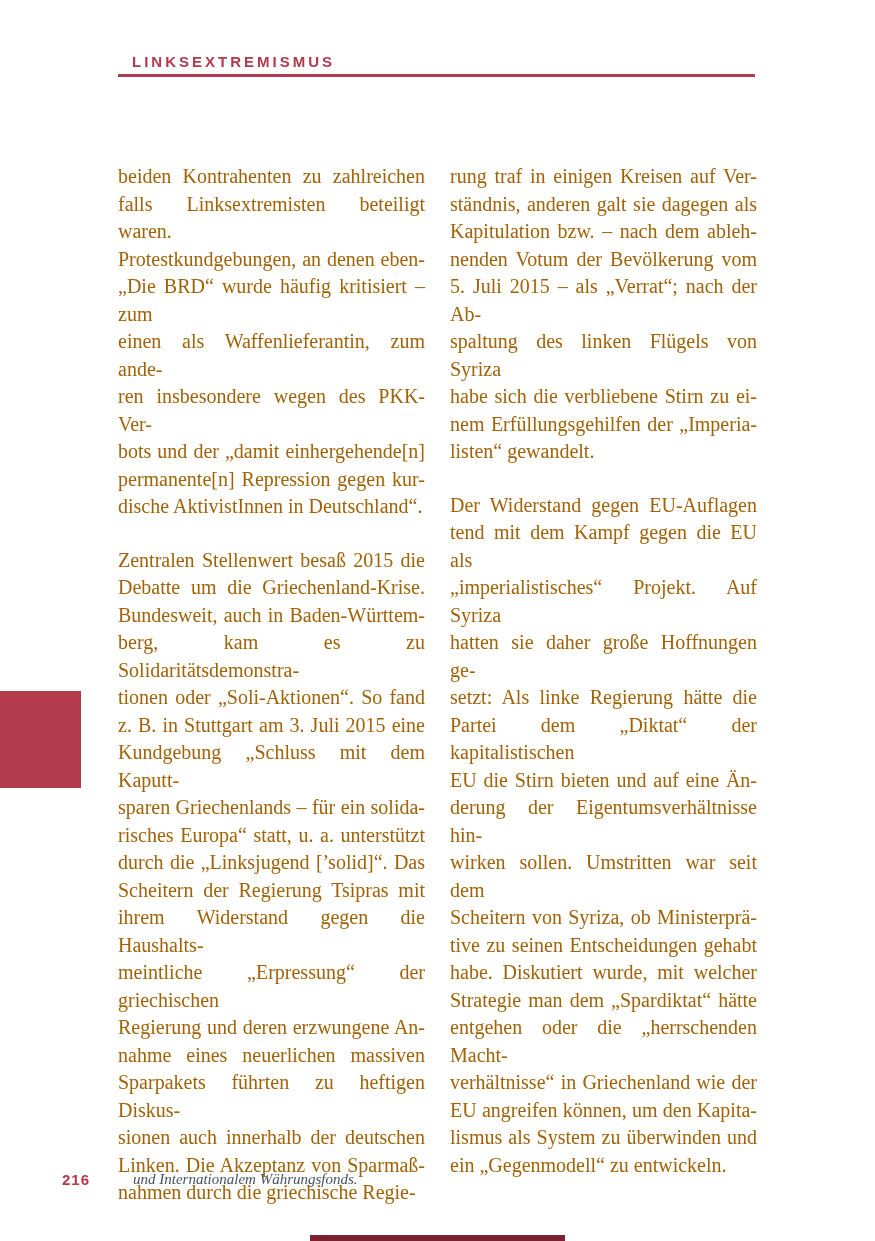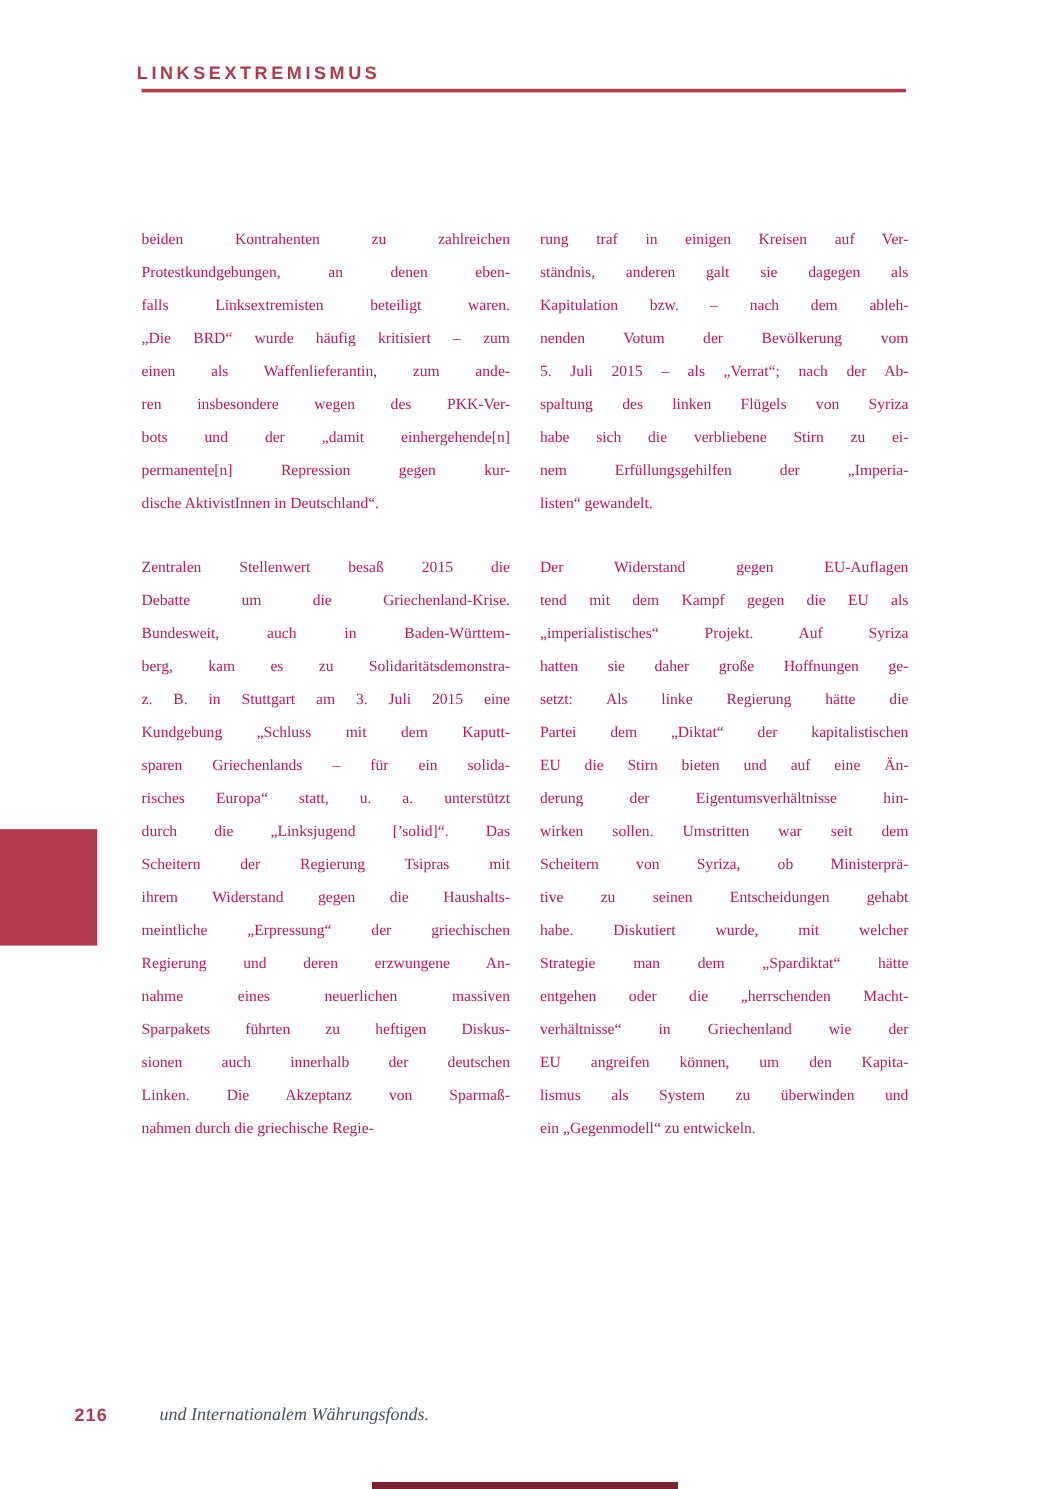--- a/index.html
+++ b/index.html
@@ -1,32 +1,32 @@
 <!DOCTYPE html>
 <html><head>
 <meta charset="utf-8">
 <style>
   * { margin: 0; padding: 0; box-sizing: border-box; }
   html, body { width: 875px; height: 1241px; background: #ffffff; overflow: hidden; }
   body { position: relative; font-family: "Liberation Serif", "DejaVu Serif", serif; }
 
   .header-title {
-    position: absolute; left: 114px; top: 53px;
+    position: absolute; left: 132px; top: 53px;
     font-family: "Liberation Sans", sans-serif;
     font-weight: bold; font-size: 15px; letter-spacing: 3px;
     color: #b23a4b;
   }
   .header-rule {
     position: absolute; left: 118px; top: 74px;
     width: 637px; height: 3px; background: #b23a4b;
   }
 
   .column {
-    position: absolute; top: 185px; width: 307px;
-    color: #be185d; font-size: 13px; line-height: 27.5px;
+    position: absolute; top: 163px; width: 307px;
+    color: #a16207; font-size: 20px; line-height: 27.5px;
   }
   .col-left  { left: 118px; }
   .col-right { left: 450px; }
   .para + .para { margin-top: 26px; }
   .tline { text-align: justify; text-align-last: justify; }
   .tline.tlast { text-align-last: left; }
 
   .margin-block {
     position: absolute; left: 0; top: 691px;
     width: 81px; height: 97px; background: #b23a4b;
@@ -53,34 +53,35 @@
 </style>
 </head>
 <body>
 
 <div class="header-title">LINKSEXTREMISMUS</div>
 <div class="header-rule"></div>
 
 <div class="column col-left">
   <div class="para">
       <div class="tline">beiden Kontrahenten zu zahlreichen</div>
+      <div class="tline">falls Linksextremisten beteiligt waren.</div>
       <div class="tline">Protestkundgebungen, an denen eben-</div>
-      <div class="tline">falls Linksextremisten beteiligt waren.</div>
       <div class="tline">„Die BRD“ wurde häufig kritisiert – zum</div>
       <div class="tline">einen als Waffenlieferantin, zum ande-</div>
       <div class="tline">ren insbesondere wegen des PKK-Ver-</div>
       <div class="tline">bots und der „damit einhergehende[n]</div>
       <div class="tline">permanente[n] Repression gegen kur-</div>
       <div class="tline tlast">dische AktivistInnen in Deutschland“.</div>
     </div>
   <div class="para">
       <div class="tline">Zentralen Stellenwert besaß 2015 die</div>
       <div class="tline">Debatte um die Griechenland-Krise.</div>
       <div class="tline">Bundesweit, auch in Baden-Württem-</div>
       <div class="tline">berg, kam es zu Solidaritätsdemonstra-</div>
+      <div class="tline">tionen oder „Soli-Aktionen“. So fand</div>
       <div class="tline">z. B. in Stuttgart am 3. Juli 2015 eine</div>
       <div class="tline">Kundgebung „Schluss mit dem Kaputt-</div>
       <div class="tline">sparen Griechenlands – für ein solida-</div>
       <div class="tline">risches Europa“ statt, u. a. unterstützt</div>
       <div class="tline">durch die „Linksjugend [’solid]“. Das</div>
       <div class="tline">Scheitern der Regierung Tsipras mit</div>
       <div class="tline">ihrem Widerstand gegen die Haushalts-</div>
       <div class="tline">meintliche „Erpressung“ der griechischen</div>
       <div class="tline">Regierung und deren erzwungene An-</div>
       <div class="tline">nahme eines neuerlichen massiven</div>

